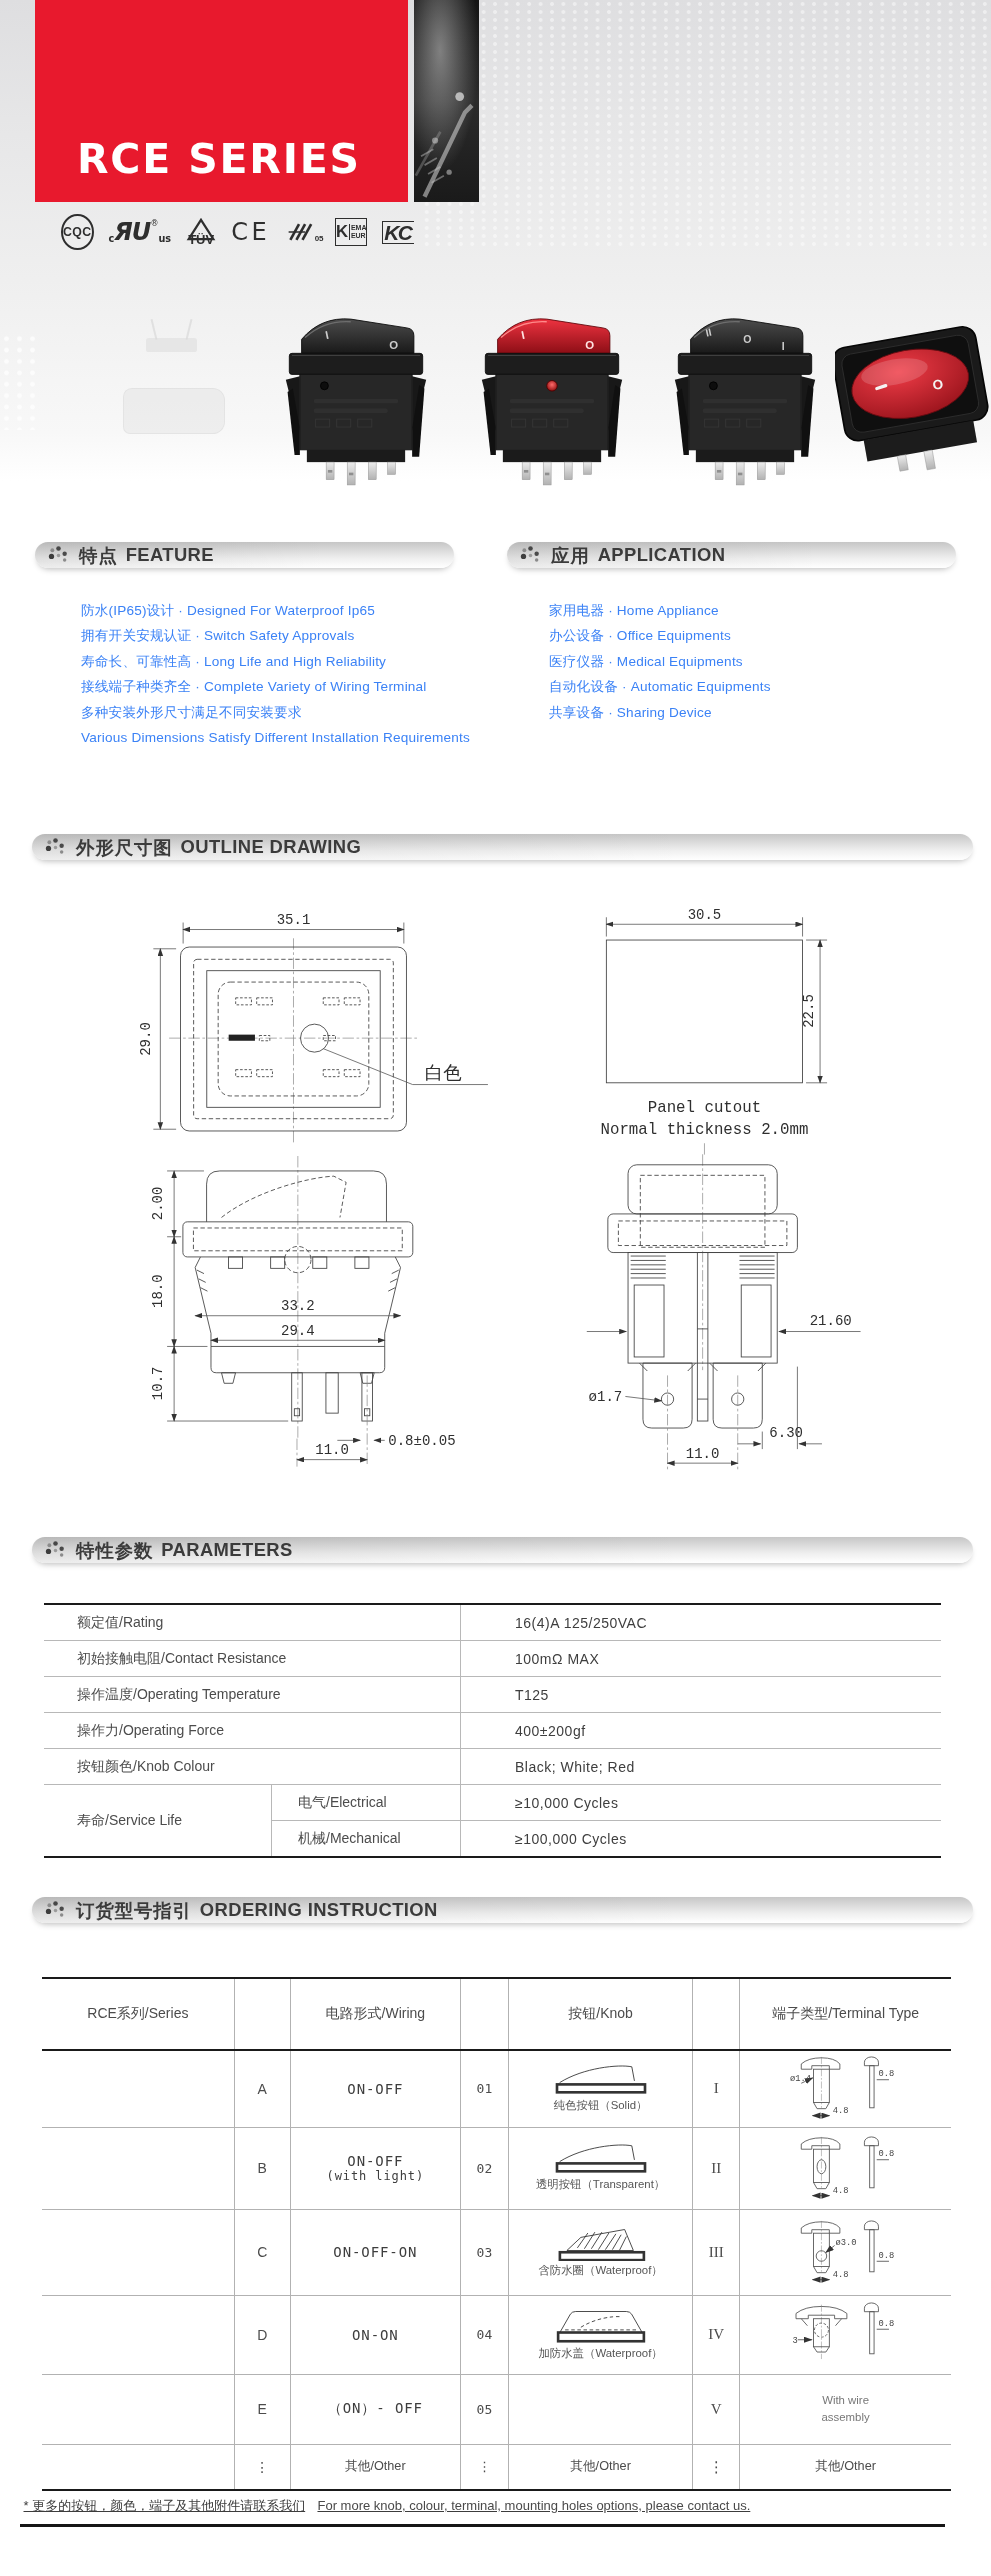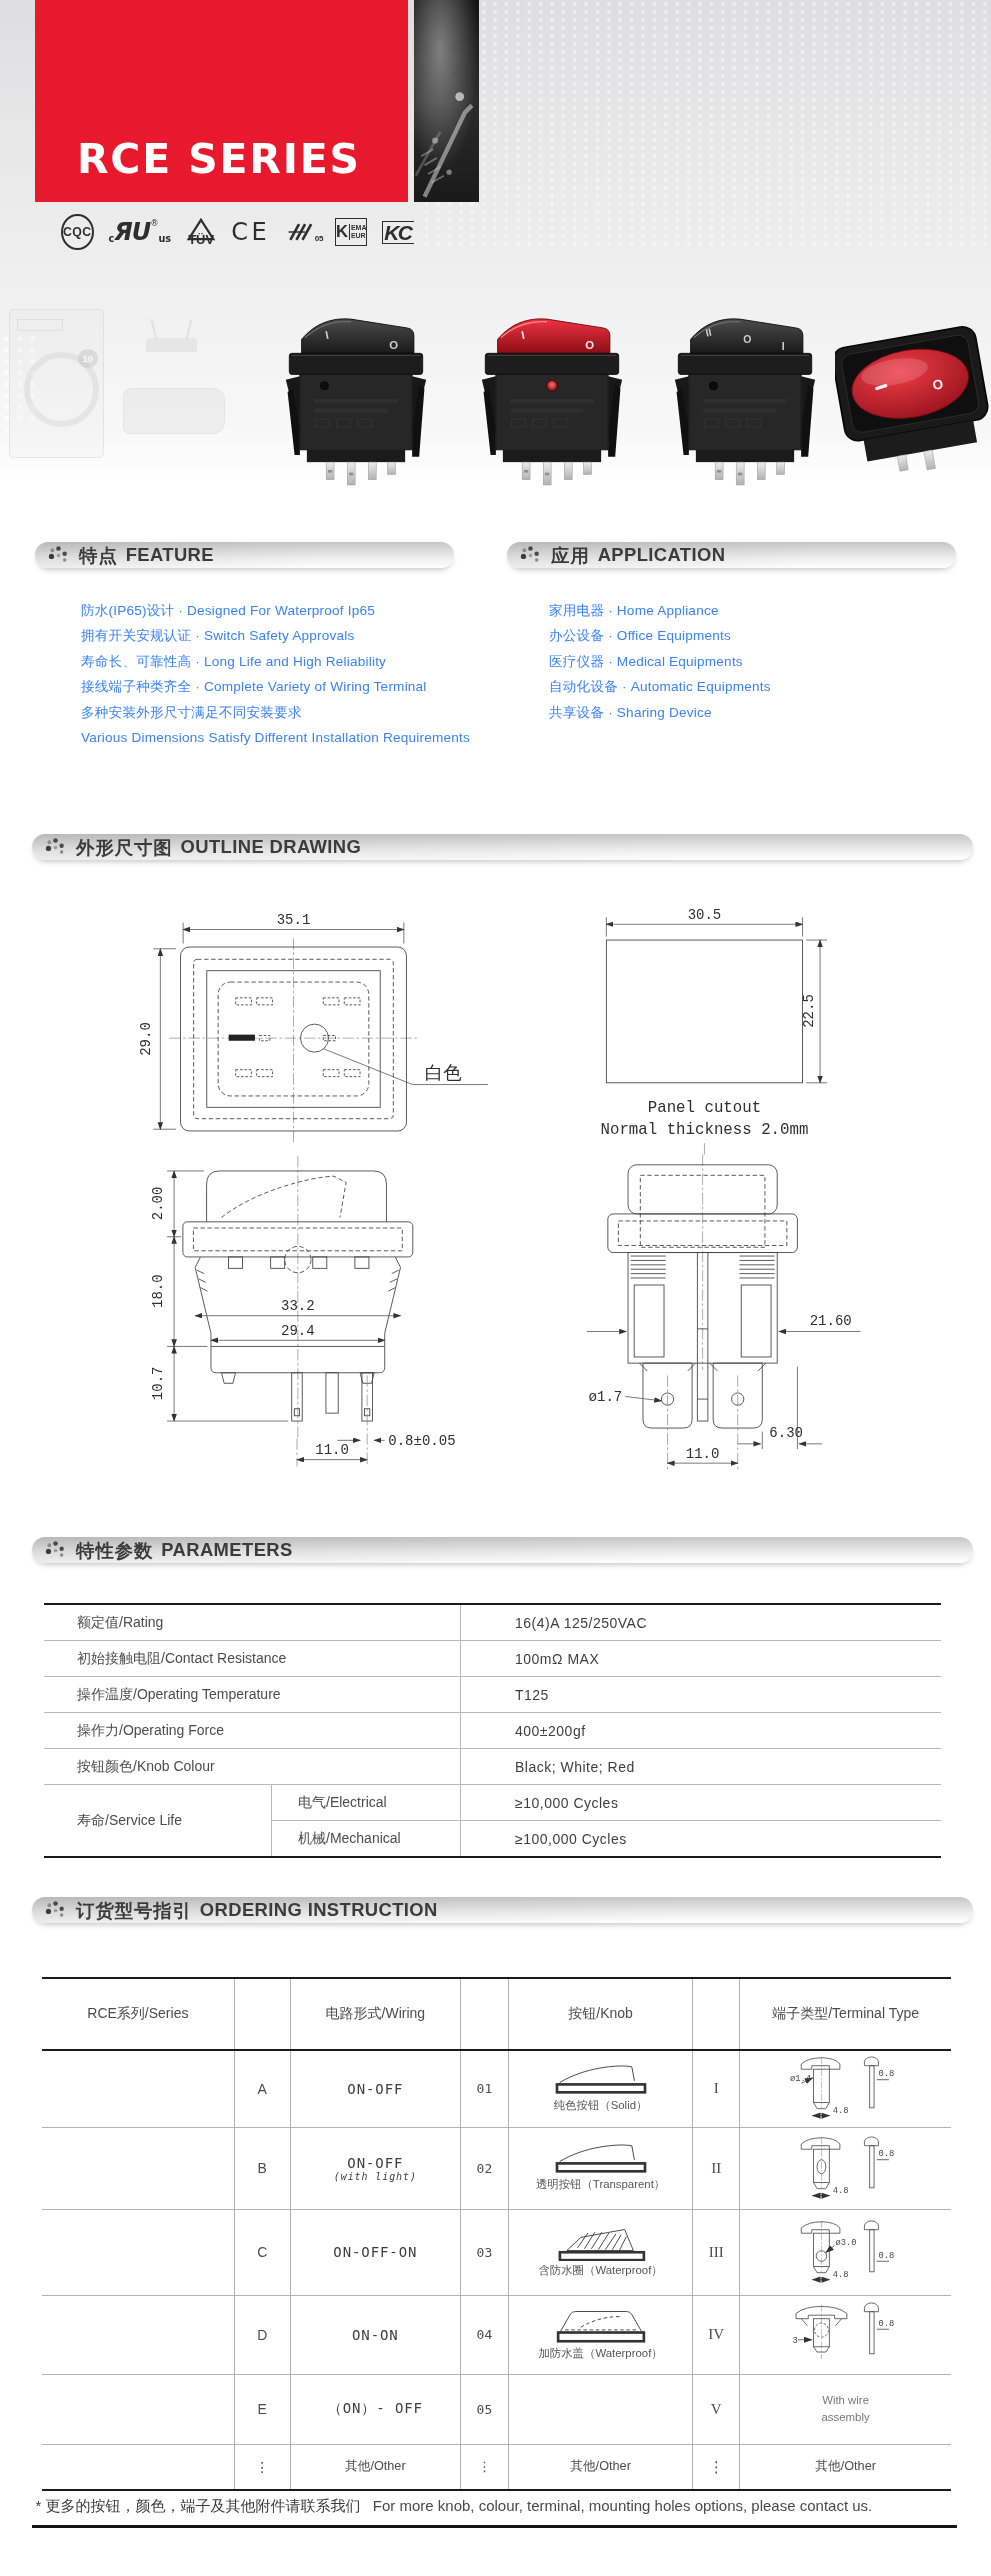--- a/index.html
+++ b/index.html
@@ -106,38 +106,38 @@
   .order{left:42px;top:1977px;width:909px;table-layout:fixed;text-align:center;border-top:2.6px solid #1a1a1a;border-bottom:2.6px solid #1a1a1a;}
   .order td{border-left:0.9px solid #b2b2b2;vertical-align:middle;color:#4c4c4c;}
   .order td:first-child{border-left:none;}
   .order thead td{height:68px;font-size:14px;border-bottom:2.6px solid #1a1a1a;}
   .order tbody td{border-bottom:0.9px solid #b2b2b2;}
   .order tbody tr.last td{border-bottom:none;}
   .order .ra{height:77px;} .order .rb{height:82px;} .order .rc{height:86px;}
   .order .rd{height:79px;} .order .re{height:70px;} .order .rx{height:46px;}
   .order .letter{font-size:14px;}
   .order .circuit{font-family:"DejaVu Sans Mono","Liberation Mono",monospace;font-size:14px;color:#3d3d3d;letter-spacing:0.9px;margin-top:16px;}
-  .order .circuit .l2{font-size:10px;font-style:italic;}
+  .order .circuit .l2{font-size:12px;}
   .order .code{font-family:"DejaVu Sans Mono","Liberation Mono",monospace;font-size:13px;}
   .order .roman{font-family:"Liberation Serif","DejaVu Serif",serif;font-size:15px;}
   .knob-cell{display:flex;flex-direction:column;align-items:center;justify-content:center;gap:2.6px;}
   .knob-cap{font-size:11.4px;color:#555;}
   .wire-note{font-size:11.4px;color:#777;width:84px;margin:0 auto;line-height:1.5;}
   .other-txt{font-size:12.7px;color:#4c4c4c;}
   .tcell{display:flex;align-items:center;justify-content:center;}
   .tdraw line,.tdraw path,.tdraw rect,.tdraw circle,.tdraw ellipse{fill:none;stroke:#555;stroke-width:1;}
   .tdraw .dash{stroke-dasharray:3 2;}
   .tdraw .cl{stroke:#999;stroke-width:.7;stroke-dasharray:8 2 2 2;}
   .tdraw text{font-family:"Liberation Mono",monospace;font-size:10px;fill:#444;stroke:none;}
   .kdraw line,.kdraw path,.kdraw rect{fill:none;stroke:#333;stroke-width:1;}
   .kdraw .bar{stroke-width:3;}
   .kdraw .dash{stroke-dasharray:4 3;}
 
   
-  .footer{left:32px;top:2495px;width:921px;border-bottom:3.5px solid #161616;padding:1.8px 0 8.8px 3.5px;font-size:15px;color:#3c3c3c;}
+  .footer{left:20px;top:2495px;width:921px;border-bottom:3.5px solid #161616;padding:1.8px 0 8.8px 3.5px;font-size:13px;color:#3c3c3c;text-decoration:underline;}
   .footer .en{margin-left:12.3px;color:#4a4a4a;}
 
   .dots-icon{flex:0 0 auto;}
 </style>
 </head>
 <body>
 
 <svg width="0" height="0" style="position:absolute" aria-hidden="true">
   <defs>
     <marker id="ah" markerWidth="10" markerHeight="8" refX="9" refY="3.5" orient="auto-start-reverse">
@@ -218,25 +218,20 @@
       <span class="stack">
           <span>EMA</span>
           <span>EUR</span>
         </span>
     </div>
     <div class="logo kc">
         <span>KC</span>
       </div>
   </div>
 
-  <div class="abs ghost ghost-wash">
-    <div class="door"></div>
-    <div class="panel"></div>
-    <div class="ghost-badge">10</div>
-  </div>
   <div class="abs ghost ghost-router">
     <div class="a1"></div>
       <div class="a2"></div>
       <div class="box"></div>
   </div>
   <div class="abs ghost ghost-ac"></div>
 
   <div class="abs switch-img" style="left:263px">
     <svg width="186" height="189" viewBox="0 0 212 215">
       <defs>

